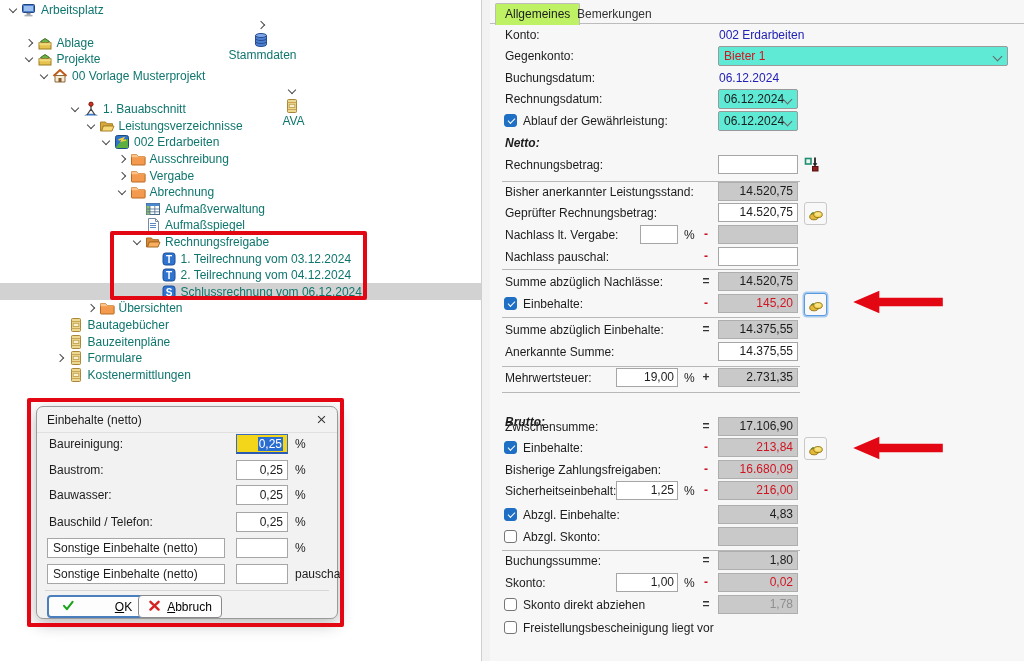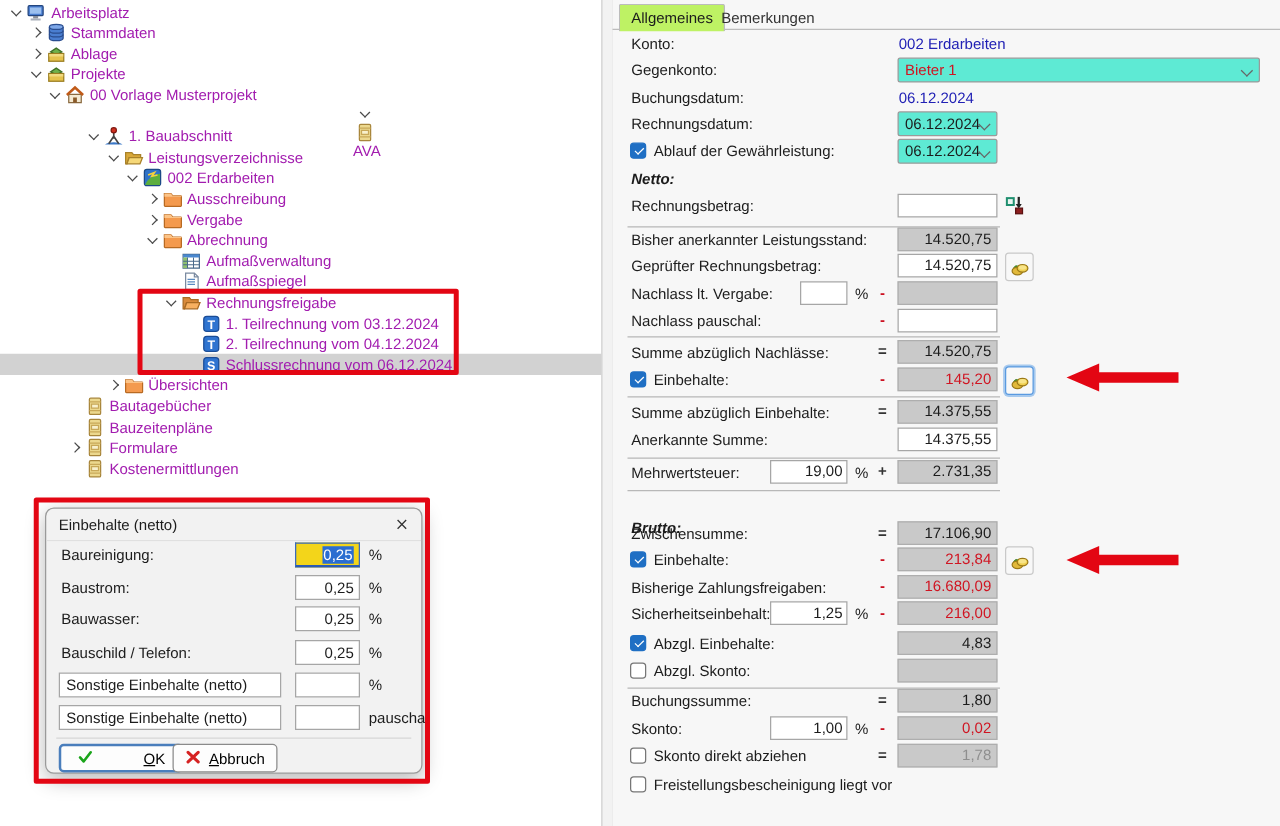--- a/index.html
+++ b/index.html
@@ -10,21 +10,21 @@
   
   .tree{position:absolute;left:0;top:0;width:478px;height:661px;background:#fff;}
   .trow{position:absolute;left:0;width:478px;height:17px;display:flex;align-items:center;white-space:nowrap;cursor:default;}
   .trow.sel{background:#d2d2d2;}
   .chevslot{width:14px;height:14px;flex:0 0 14px;display:flex;align-items:center;justify-content:center;}
   .chev{width:5px;height:5px;border-right:1.4px solid #4a4a4a;border-bottom:1.4px solid #4a4a4a;}
   .chev.down{transform:rotate(45deg);margin-top:-2px;}
   .chev.right{transform:rotate(-45deg);}
   .ticon{width:16px;height:16px;flex:0 0 16px;margin-left:1px;}
   .ticon svg{width:16px;height:16px;display:block;}
-  .tlabel{margin-left:4px;color:#a21caf;}
+  .tlabel{margin-left:4px;color:#0f766e;}
 
   
   .splitter{position:absolute;left:481px;top:0;width:8px;height:661px;background:#f2f2f2;
             border-left:1px solid #cfcfcf;border-right:1px solid #cfcfcf;cursor:col-resize;}
 
   
   .panel{position:absolute;left:490px;top:0;width:534px;height:661px;background:#f7f7f7;}
   .tabbar{position:absolute;left:0;top:0;width:534px;height:23px;border-bottom:1px solid #bcbcbc;}
   .tab{position:absolute;top:3px;height:21px;line-height:20px;padding:0 9px;z-index:2;cursor:default;}
   .tab.active{left:5px;background:#bef264;border:1px solid #bcbcbc;border-bottom:none;border-radius:2px 2px 0 0;}
@@ -107,21 +107,21 @@
         <div class="ticon">
           <svg viewBox="0 0 16 16">
             <rect x="1.5" y="2.5" width="12" height="8" rx="1" fill="#4a7ed0" stroke="#23457e"></rect>
             <rect x="3" y="4" width="9" height="5" fill="#9cc0ee"></rect>
             <rect x="5.5" y="10.8" width="4" height="2" fill="#8a8f98"></rect>
             <rect x="3.5" y="12.8" width="8" height="1.6" fill="#aab0ba"></rect>
           </svg>
         </div>
         <div class="tlabel">Arbeitsplatz</div>
       </div>
-      <div class="trow" style="top: 17.6px; padding-left: 21.5px;">
+      <div class="trow" style="top: 17.6px; padding-left: 21.5px; flex-direction: column;">
         <div class="chevslot">
           <span class="chev right"></span>
         </div>
         <div class="ticon">
           <svg viewBox="0 0 16 16">
             <path d="M2.5 3.5v9c0 1.1 2.5 2 5.5 2s5.5-.9 5.5-2v-9" fill="#4a7ed0" stroke="#2a4d8f"></path>
             <path d="M2.5 6.5c0 1.1 2.5 2 5.5 2s5.5-.9 5.5-2M2.5 9.5c0 1.1 2.5 2 5.5 2s5.5-.9 5.5-2" fill="none" stroke="#2a4d8f"></path>
             <ellipse cx="8" cy="3.5" rx="5.5" ry="2" fill="#7da7e8" stroke="#2a4d8f"></ellipse>
           </svg>
         </div>

